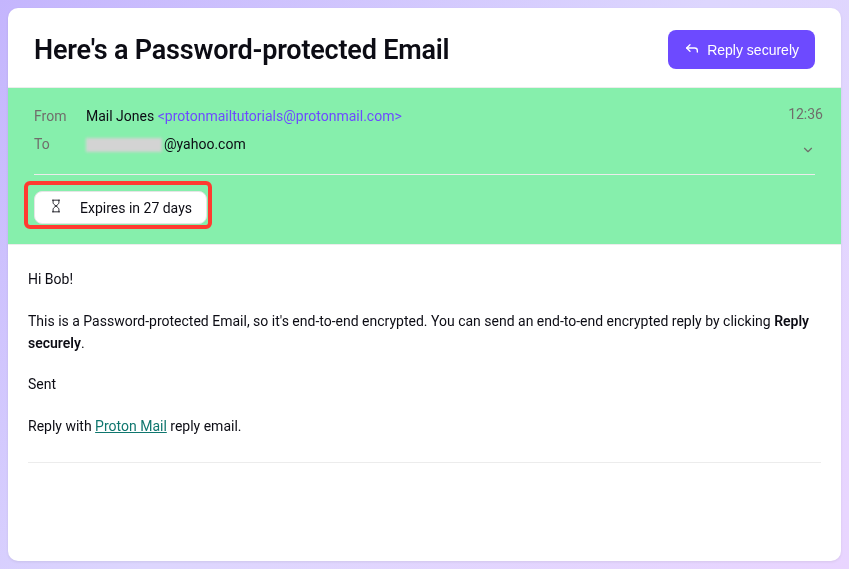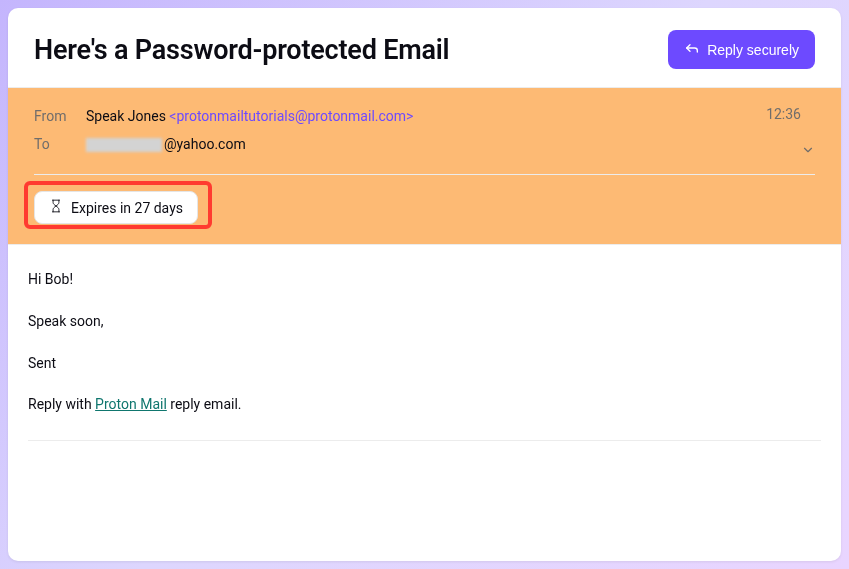--- a/index.html
+++ b/index.html
@@ -40,21 +40,21 @@
       color: #fff;
       border: none;
       padding: 10px 16px;
       border-radius: 8px;
       font-size: 14px;
       font-weight: 500;
       cursor: pointer;
     }
     .reply-btn svg { width: 16px; height: 16px; }
     .meta {
-      background: #fdba74;
+      background: #86efac;
       border-top: 1px solid #ececec;
       border-bottom: 1px solid #ececec;
       padding: 14px 26px 20px 26px;
       position: relative;
     }
     .meta-row {
       display: flex;
       align-items: center;
       font-size: 14px;
       color: #706d6b;
@@ -71,21 +71,21 @@
       width: 76px;
       height: 14px;
       background: repeating-linear-gradient(90deg,#d7d7d7 0 2px,#cfcfcf 2px 4px);
       filter: blur(1.5px);
       vertical-align: middle;
       margin-right: 2px;
     }
     .to-domain { color: #0c0c14; margin-top: 24px; }
     .timestamp {
       position: absolute;
-      right: 40px;
+      right: 18px;
       top: 18px;
       color: #706d6b;
       font-size: 14px;
     }
     .chevron {
       position: absolute;
       right: 26px;
       top: 54px;
       color: #706d6b;
       cursor: pointer;
@@ -103,21 +103,21 @@
       top: 6px;
       width: 188px;
       height: 48px;
       border: 4px solid #ff3b30;
       border-radius: 6px;
       pointer-events: none;
     }
     .expire-badge {
       display: inline-flex;
       align-items: center;
-      gap: 8px;
+      gap: 17px;
       background: #fff;
       border: 1px solid #e5e5e5;
       padding: 7px 14px;
       border-radius: 8px;
       font-size: 14px;
       color: #0c0c14;
     }
     .expire-badge svg { width: 14px; height: 14px; }
     .body {
       padding: 24px 20px;
@@ -150,21 +150,21 @@
         </svg>
       </span>
       <span>Reply securely</span>
     </button>
   </div>
 
   <div class="meta">
     <div class="meta-row">
       <span class="meta-label">From</span>
       <span>
-        <span class="from-name">Speak Jones</span>
+        <span class="from-name">Mail Jones</span>
         <span> </span>
         <span class="from-email">&lt;protonmailtutorials@protonmail.com&gt;</span>
       </span>
     </div>
     <div class="meta-row">
       <span class="meta-label">To</span>
       <span>
         <span class="to-redacted"></span><span class="to-domain">@yahoo.com</span>
       </span>
     </div>
@@ -188,21 +188,23 @@
             <path d="M17 2v4c0 2-2 4-5 6 3 2 5 4 5 6v4"></path>
           </svg>
         </span>
         <span>Expires in 27 days</span>
       </div>
     </div>
   </div>
 
   <div class="body">
     <p>Hi Bob!</p>
-    <p>Speak soon,</p>
+    <p>
+      <span>This is a Password-protected Email, so it's end-to-end encrypted. You can send an end-to-end encrypted reply by clicking </span><strong>Reply securely</strong><span>.</span>
+    </p>
     <p>Sent</p>
     <p>
       <span>Reply with </span><a href="#">Proton Mail</a><span> reply email.</span>
     </p>
     <hr class="body-hr">
   </div>
 
 </div>
 
 </body></html>

